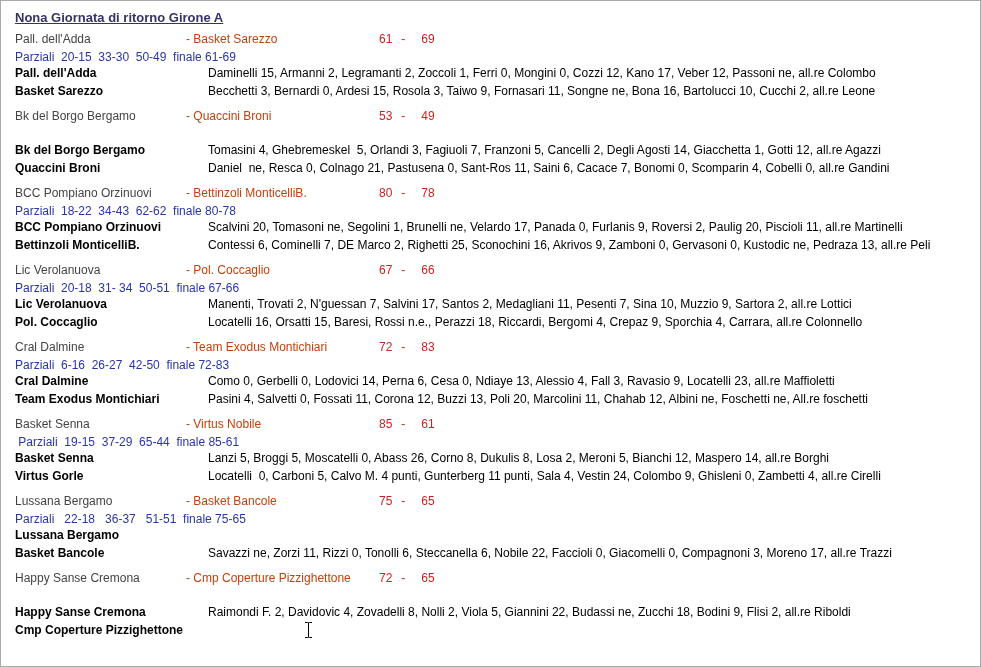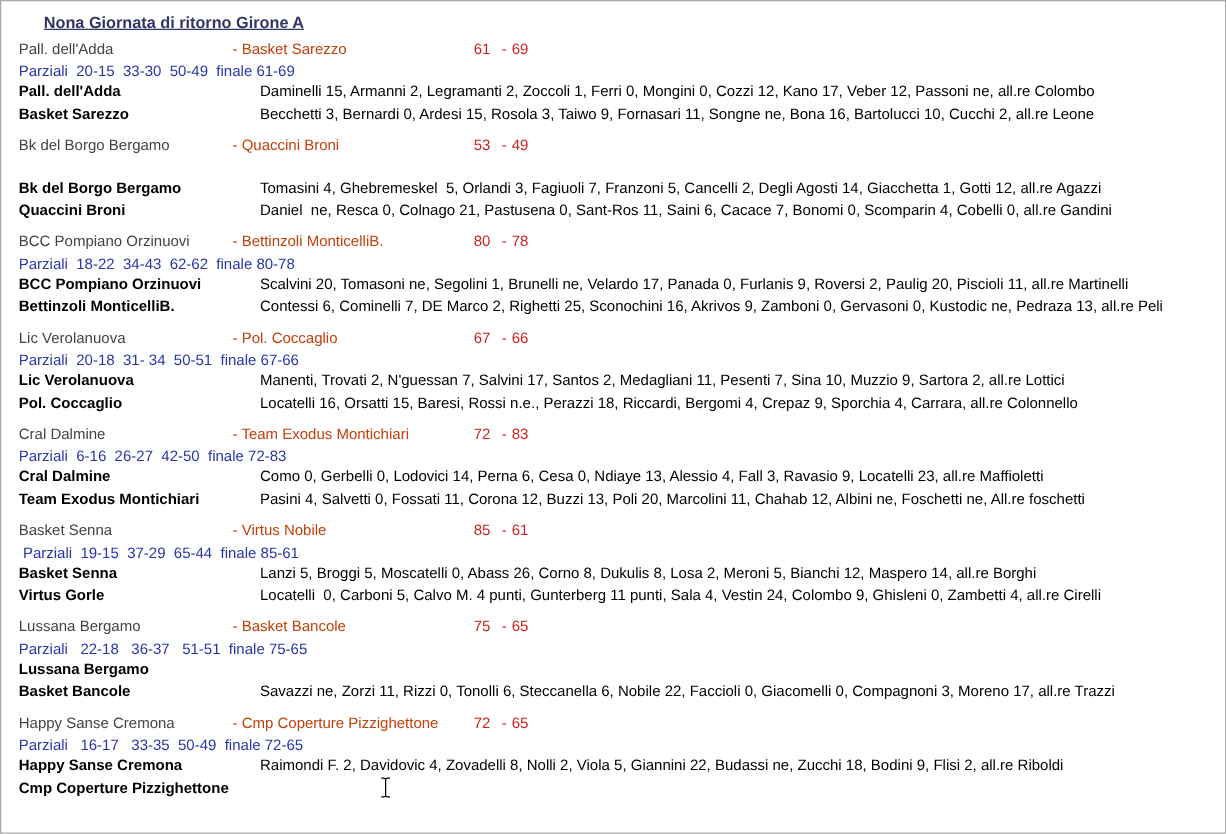--- a/index.html
+++ b/index.html
@@ -11,30 +11,30 @@
     position: relative;
     font-family: "Liberation Sans", sans-serif;
     font-size: 12px;
     color: #000;
     overflow: hidden;
   }
   .page-title {
     position: absolute; left: 14px; top: 9px;
     font-size: 13px; font-weight: bold;
     color: #333366; text-decoration: underline;
-    white-space: pre; cursor: pointer; margin-left: 20px;
+    white-space: pre; cursor: pointer;
   }
   .games-list { position: absolute; left: 0; top: 32px; width: 856px; }
   .game { position: relative; height: 77px; }
   .game .row { position: absolute; white-space: pre; line-height: 13px; }
   .match-line-home { left: 14px; top: 0; color: #444444; }
   .match-line-away { left: 185px; top: 0; color: #c2410c; }
   .match-score { left: 378px; top: 0; color: #cc2222; }
   .match-score .dash { margin-left: 9px; }
-  .match-score .away-pts { margin-left: 4px; }
+  .match-score .away-pts { margin-left: 16px; }
   .partials-line { left: 14px; top: 18px; color: #2935a8; }
   .roster-home-name, .roster-away-name { left: 14px; font-weight: bold; color: #000; }
   .roster-home-name { top: 34px; }
   .roster-away-name { top: 52px; }
   .roster-home-players, .roster-away-players { left: 195px; color: #000; margin-left: 12px; }
   .roster-home-players { top: 34px; }
   .roster-away-players { top: 52px; }
   .text-cursor { position: absolute; left: 303px; top: 620px; width: 9px; height: 18px; }
 </style>
 </head>
@@ -115,21 +115,20 @@
     <span class="row partials-line">Parziali   22-18   36-37   51-51  finale 75-65</span>
     <span class="row roster-home-name">Lussana Bergamo</span>
     <span class="row roster-away-name">Basket Bancole</span>
     <span class="row roster-away-players">Savazzi ne, Zorzi 11, Rizzi 0, Tonolli 6, Steccanella 6, Nobile 22, Faccioli 0, Giacomelli 0, Compagnoni 3, Moreno 17, all.re Trazzi</span>
   </div>
 
   <div class="game">
     <span class="row match-line-home">Happy Sanse Cremona</span>
     <span class="row match-line-away">- Cmp Coperture Pizzighettone</span>
     <span class="row match-score"><span class="home-pts">72</span><span class="dash">-</span><span class="away-pts">65</span></span>
-    <span class="row partials-line">Parziali   16-17   33-35  50-49  finale 72-65</span>
     <span class="row roster-home-name">Happy Sanse Cremona</span>
     <span class="row roster-home-players">Raimondi F. 2, Davidovic 4, Zovadelli 8, Nolli 2, Viola 5, Giannini 22, Budassi ne, Zucchi 18, Bodini 9, Flisi 2, all.re Riboldi</span>
     <span class="row roster-away-name">Cmp Coperture Pizzighettone</span>
   </div>
 </div>
 
 <div class="text-cursor">
   <svg width="9" height="18" viewBox="0 0 9 18">
     <path d="M1 1.5 H3.5 M5.5 1.5 H8 M4.5 1.5 V16.5 M1 16.5 H3.5 M5.5 16.5 H8 M3.5 1.5 Q4.5 2.5 5.5 1.5 M3.5 16.5 Q4.5 15.5 5.5 16.5" stroke="#000" stroke-width="1" fill="none"></path>
   </svg>

